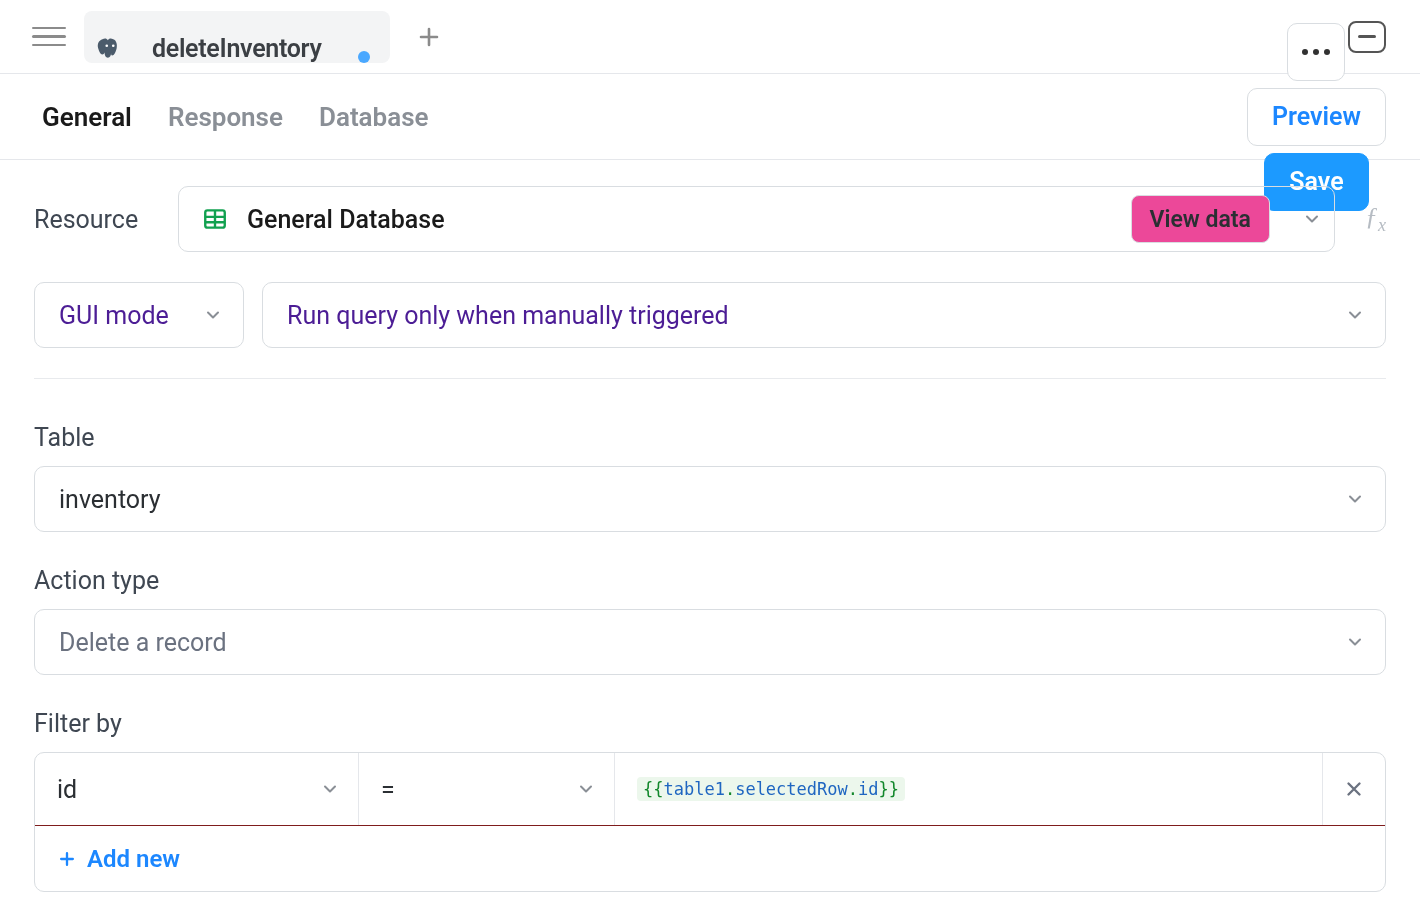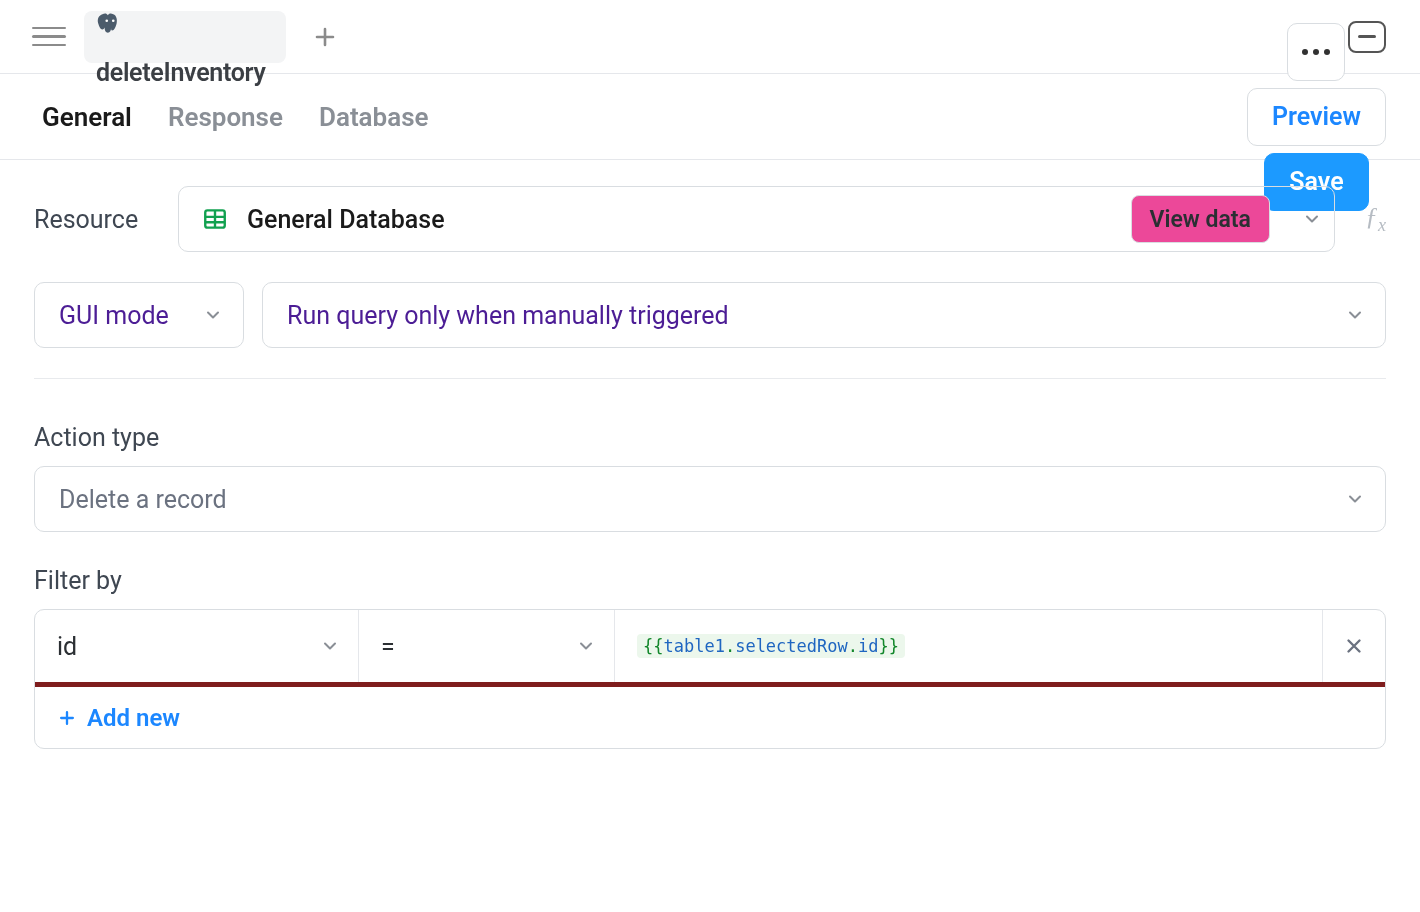--- a/index.html
+++ b/index.html
@@ -19,27 +19,26 @@
     border-bottom: 1px solid #e5e7eb;
   }
   .hamburger {
     width: 34px; height: 34px;
     display: flex; flex-direction: column; justify-content: center; gap: 6px;
     cursor: pointer;
   }
   .hamburger div { height: 2.5px; background: #8b8b8b; border-radius: 2px; }
   .tab {
     margin-left: 18px;
-    display: flex; align-items: flex-start;
+    display: flex; align-items: flex-end;
     height: 52px;
     padding: 0 20px 0 12px;
     background: #f3f4f5;
     border-radius: 8px;
-    gap: 21px;
-    flex-direction: column;
+    gap: 28px;
   }
   .tab-icon {
     width: 28px; height: 28px;
     display:flex; align-items:center; justify-content:center;
   }
   .tab-title {
     font-size: 25px;
     font-weight: 600;
     color: #3b3f44;
     letter-spacing: -0.3px;
@@ -158,21 +157,21 @@
   .filter-del { width:62px; display:flex; align-items:center; justify-content:center; cursor:pointer; }
   .code-chip {
     background:#ecf7ec;
     padding:2px 6px; border-radius:4px;
     font-family: Menlo, Consolas, monospace;
     font-size:17px;
   }
   .code-green { color:#12872b; }
   .code-blue  { color:#1f66c1; }
   .filter-add {
-    height:66px; border-top:5px solid #7f1d1d;
+    height:66px; border-top:1px solid #7f1d1d;
     display:flex; align-items:center; padding-left:22px;
     color:#1c87ff; font-size:24px; font-weight:600; cursor:pointer; gap:10px;
   }
 
   svg { display:block; }
 </style>
 </head>
 <body>
 
 <div class="topbar">
@@ -260,20 +259,31 @@
       <span class="chev">
         <svg width="20" height="20" viewBox="0 0 24 24">
             <path d="M6 9l6 6 6-6" stroke="#8a8f96" stroke-width="2.4" fill="none" stroke-linecap="round" stroke-linejoin="round"></path>
           </svg>
       </span>
     </div>
   </div>
 
   <div class="divider"></div>
 
+  <div class="field-block">
+    <div class="field-label">Table</div>
+    <div class="select-box full-select">
+      <span class="select-text value">inventory</span>
+      <span class="chev">
+        <svg width="20" height="20" viewBox="0 0 24 24">
+            <path d="M6 9l6 6 6-6" stroke="#8a8f96" stroke-width="2.4" fill="none" stroke-linecap="round" stroke-linejoin="round"></path>
+          </svg>
+      </span>
+    </div>
+  </div>
 
   <div class="field-block">
     <div class="field-label">Action type</div>
     <div class="select-box full-select">
       <span class="select-text muted">Delete a record</span>
       <span class="chev">
         <svg width="20" height="20" viewBox="0 0 24 24">
             <path d="M6 9l6 6 6-6" stroke="#8a8f96" stroke-width="2.4" fill="none" stroke-linecap="round" stroke-linejoin="round"></path>
           </svg>
       </span>

